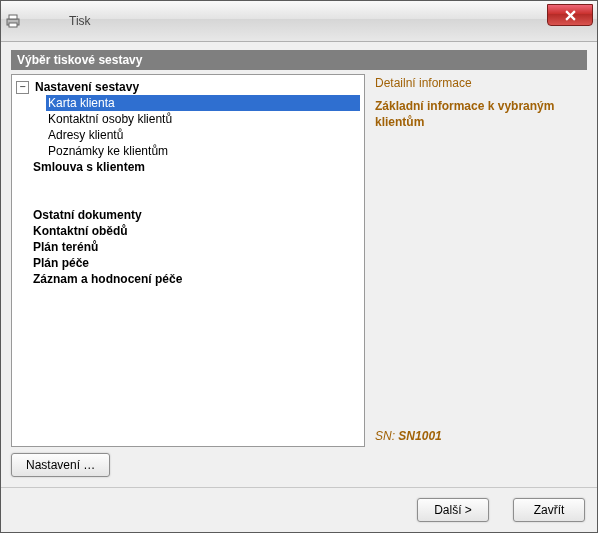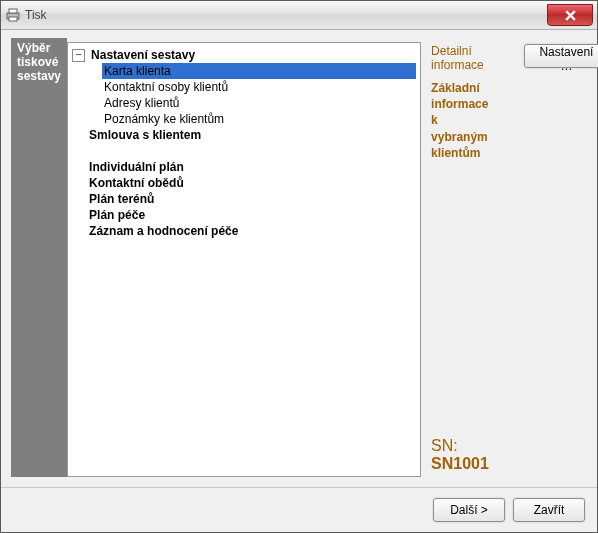--- a/index.html
+++ b/index.html
@@ -18,22 +18,23 @@
     position: relative;
     display: flex;
     flex-direction: column;
   }
   .titlebar {
     height: 28px;
     background: linear-gradient(to bottom,#f9f9f9,#e3e3e3 45%,#d6d6d6 46%,#e8e8e8);
     border-bottom: 1px solid #b0b0b0;
     display: flex;
     align-items: center;
-    padding: 0 4px;
+    padding: 6px 4px;
     position: relative;
+    gap: 44px;
   }
   .titlebar .app-icon {
     width: 16px;height:16px;margin-right:4px;
     display:inline-flex;align-items:center;justify-content:center;
   }
   .titlebar .title {
     color:#444;
   }
   .close-btn {
     position:absolute;
@@ -44,21 +45,21 @@
     border:1px solid #7a1f1c;
     display:flex;align-items:center;justify-content:center;
     color:#fff;
     cursor:pointer;
   }
   .close-btn svg{width:11px;height:11px}
   .content {
     flex:1;
     padding:8px 10px 10px 10px;
     display:flex;
-    flex-direction:row;
+    flex-direction:column;
   }
   .section-header{
     background:#7f7f7f;
     color:#fff;
     font-weight:bold;
     font-size:12px;
     padding:3px 6px;
   }
   .panels{
     flex:1;
@@ -88,21 +89,22 @@
   }
   .detail-desc{
     padding:0 4px;
     font-weight:bold;
     line-height:1.35;
   }
   .sn-line{
     position:absolute;
     left:4px;
     bottom:4px;
-    font-size:16px;
+    font-size:12px;
+    font-style:italic;
   }
   .sn-value{font-weight:bold}
   
   .tree{list-style:none;margin:0;padding:0 4px}
   .tree li{white-space:nowrap}
   .node-row{
     display:flex;align-items:center;height:16px;
     cursor:pointer;
   }
   .expander{
@@ -112,40 +114,39 @@
     font-size:10px;line-height:9px;text-align:center;
     color:#333;background:#fff;
     font-family:monospace;
     user-select:none;
     flex:none;
   }
   .expander.none{border:none;background:transparent;color:transparent}
   .node-label{padding:0 2px}
   .node-row.bold .node-label{font-weight:bold;color:#000}
   .node-row.selected{background:#2f6fd0;color:#fff}
-  .node-row.selected .node-label{color:#000000}
+  .node-row.selected .node-label{color:#ffffff}
   .children{list-style:none;margin:0;padding-left:30px}
   .buttons-row{
     margin-top:6px;
-    margin-left:32px;
   }
   .btn{
     height:24px;
     border:1px solid #8e8e8e;
     background:linear-gradient(to bottom,#fdfdfd,#e5e5e5);
     border-radius:3px;
     font-size:12px;
     padding:0 14px;
     cursor:pointer;
     box-shadow:0 0 2px rgba(0,0,0,.2);
   }
   .footer{
     border-top:1px solid #c8c8c8;
     padding:10px 12px;
-    display:flex;justify-content:flex-end;gap:8px;
+    display:flex;justify-content:flex-end;gap:24px;
   }
 </style>
 </head>
 <body>
 
 <div class="window">
 
   <div class="titlebar">
     <span class="app-icon">
       <svg viewBox="0 0 16 16">
@@ -203,21 +204,26 @@
               </div>
             </li>
             <li>
               <div class="node-row bold">
                 <span class="expander none"></span>
               </div>
             </li>
             <li>
               <div class="node-row bold">
                 <span class="expander none"></span>
-                <span class="node-label">Individuální plán</span>
+              </div>
+            </li>
+            <li>
+              <div class="node-row bold">
+                <span class="expander none"></span>
+                <span class="node-label">Ostatní dokumenty</span>
               </div>
             </li>
             <li>
               <div class="node-row bold">
                 <span class="expander none"></span>
                 <span class="node-label">Kontaktní obědů</span>
               </div>
             </li>
             <li>
               <div class="node-row bold">

